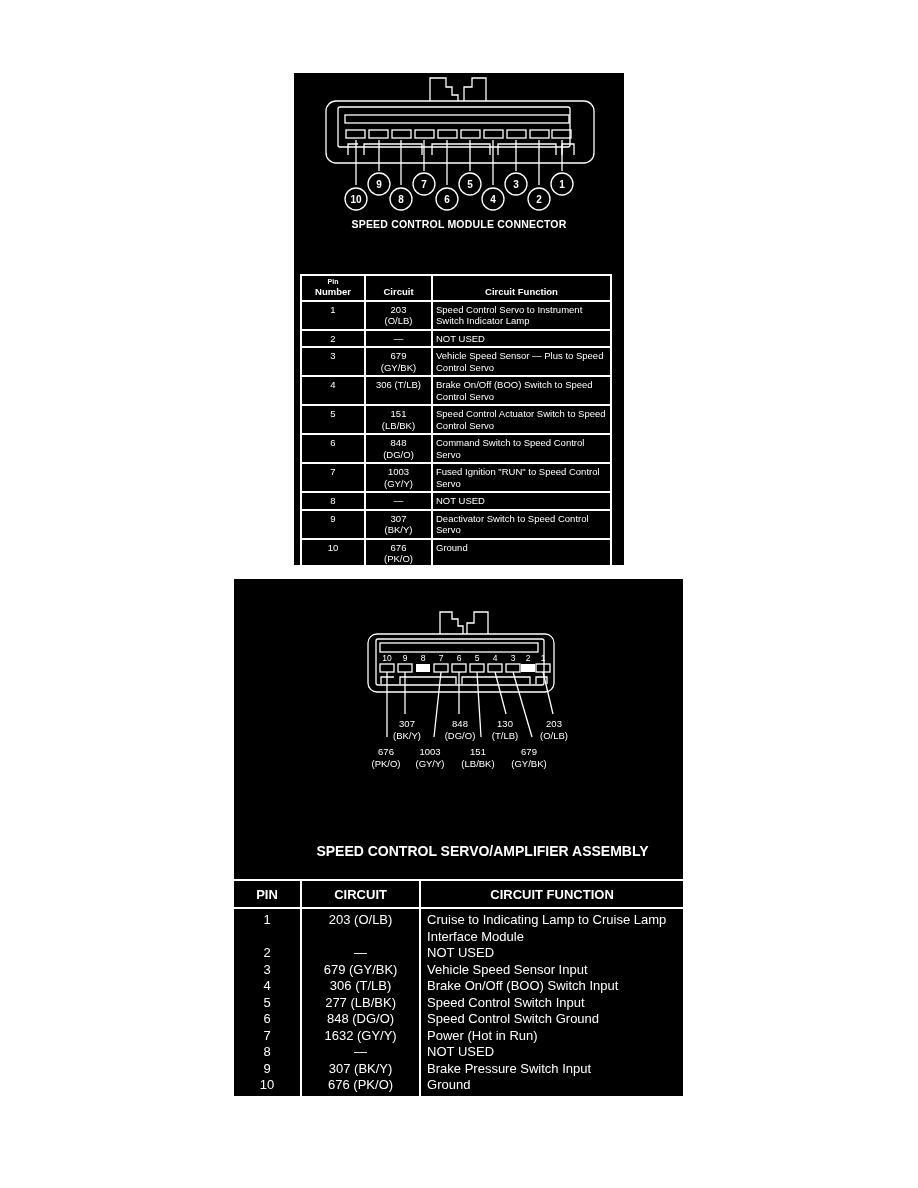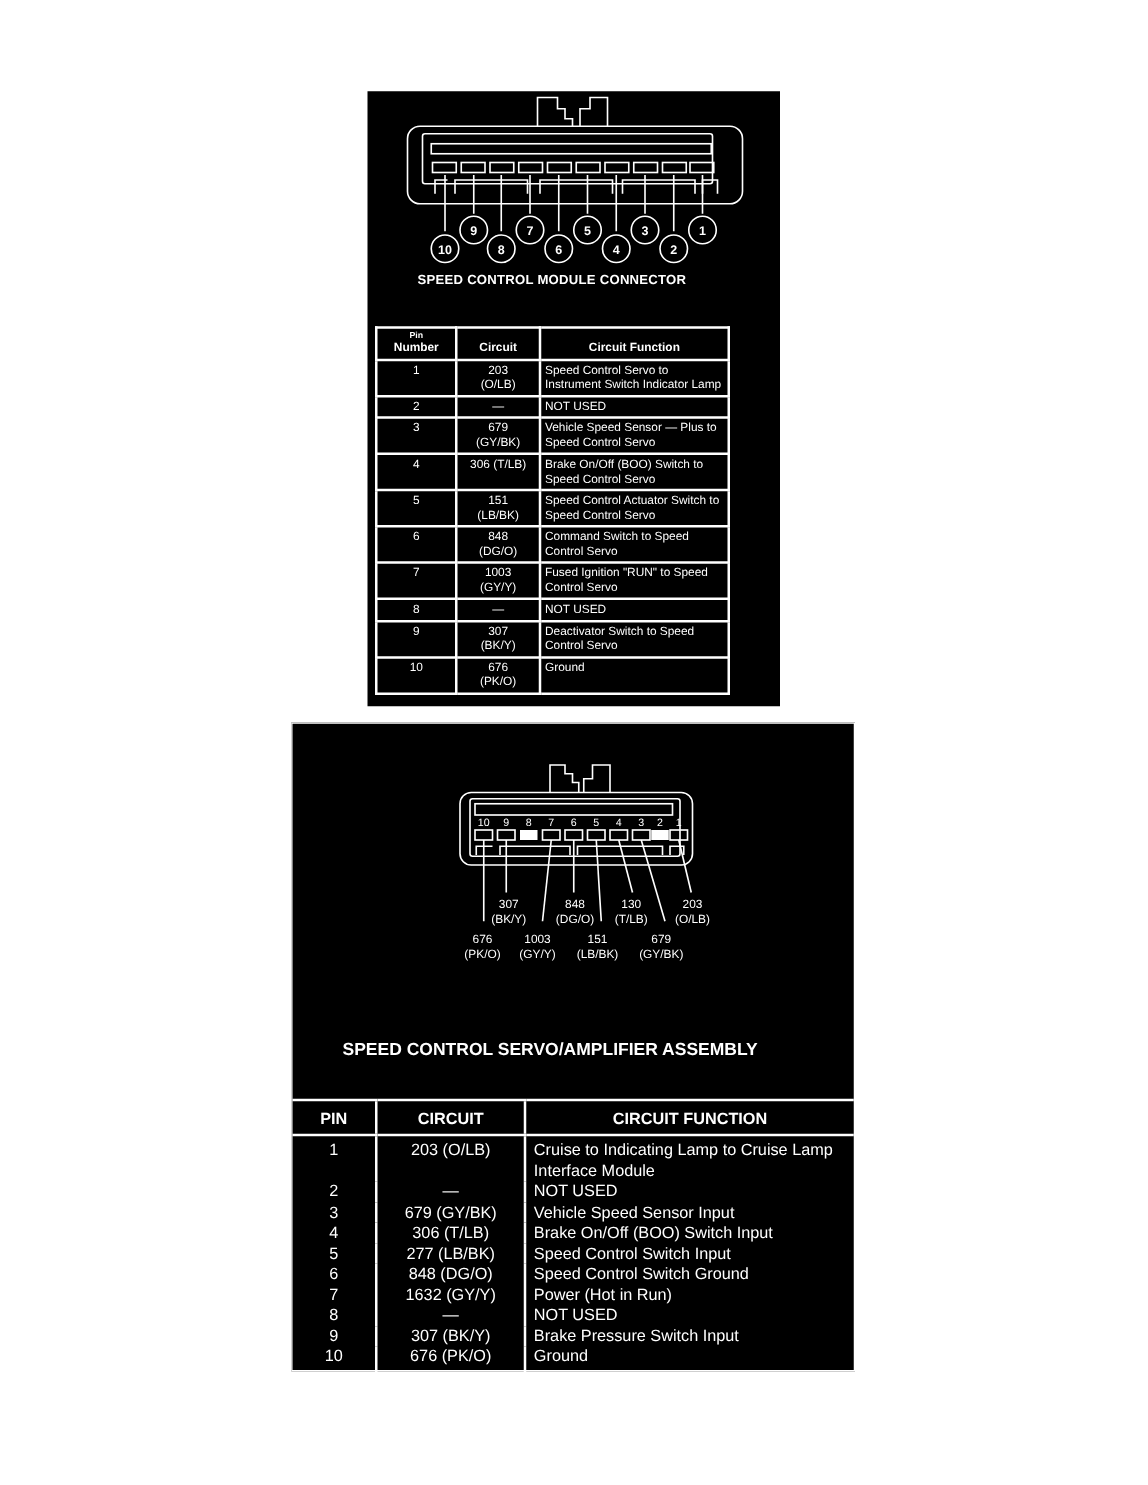--- a/index.html
+++ b/index.html
@@ -1,31 +1,31 @@
 <!DOCTYPE html>
 <html><head>
 <meta charset="utf-8">
 <style>
   html,body{margin:0;padding:0;background:#ffffff;}
   body{width:918px;height:1188px;position:relative;font-family:"Liberation Sans",sans-serif;color:#fff;overflow:hidden;}
   .panel{position:absolute;background:#000;}
   #panel1{left:294px;top:73px;width:330px;height:492px;}
   #panel2{left:233px;top:578px;width:451px;height:519px;border:1px solid #fff;box-sizing:border-box;}
-  .caption{position:absolute;left:0;width:100%;text-align:left;font-weight:bold;margin-left:40px;}
+  .caption{position:absolute;left:0;width:100%;text-align:center;font-weight:bold;}
   #p1-caption{top:145px;font-size:10.5px;letter-spacing:0.2px;}
   
   table{border-collapse:collapse;}
-  #t1{position:absolute;left:6px;top:188px;width:284px;font-size:9.5px;}
+  #t1{position:absolute;left:6px;top:201px;width:312px;font-size:9.5px;}
   #t1 td,#t1 th{border:2px solid #fff;padding:2px 3px;vertical-align:top;line-height:11.5px;}
   #t1 th{font-weight:bold;text-align:center;vertical-align:bottom;}
   #t1 td.c{text-align:center;}
   #t1 .pinhdr-top{font-size:7px;display:block;line-height:8px;}
   
   #p2-code{top:244px;font-size:14px;text-decoration:underline;}
-  #p2-title{top:252px;font-size:14px;}
+  #p2-title{top:264px;font-size:14px;padding-left:24px;}
   #t2wrap{position:absolute;left:0;top:300px;width:449px;}
   #t2{width:100%;font-size:13px;}
   #t2 th{border-top:2px solid #fff;border-bottom:2px solid #fff;font-weight:bold;height:24px;text-align:center;}
   #t2 th + th, #t2 td + td{border-left:2px solid #fff;}
   #t2 td{padding:0 6px;line-height:16.5px;vertical-align:top;}
   #t2 td.c{text-align:center;}
   #t2 tbody tr:first-child td{padding-top:3px;}
   #t2 tbody tr:last-child td{padding-bottom:4px;border-bottom:2px solid #fff;}
   .wlabel{position:absolute;font-size:9.5px;text-align:center;line-height:12px;width:60px;}
   svg{position:absolute;}

